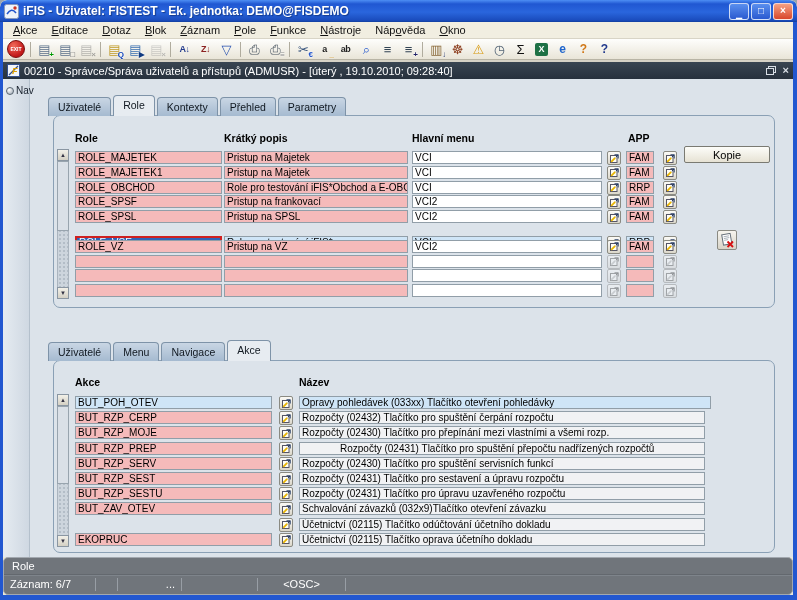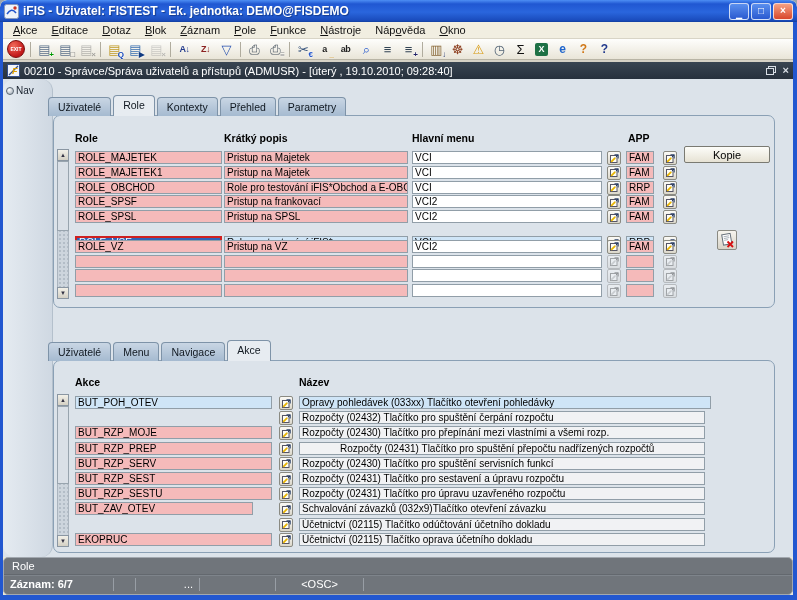--- a/index.html
+++ b/index.html
@@ -50,22 +50,22 @@
   .mdi-titlebar{position:absolute;left:3px;right:4px;top:62px;height:17px;
     background:linear-gradient(#394552,#27313d);color:#fff;display:flex;align-items:center;padding:0 4px;font-size:11px;}
   .mdi-icon{width:13px;height:13px;margin-right:4px;display:inline-flex;}
   .mdi-title{flex:1;white-space:nowrap;overflow:hidden;}
   .mdi-restore{position:relative;width:10px;height:9px;margin-right:7px;}
   .mdi-restore::before{content:"";position:absolute;right:0;top:0;width:6px;height:5px;border:1px solid #d8dee5;}
   .mdi-restore::after{content:"";position:absolute;left:0;bottom:0;width:6px;height:5px;border:1px solid #d8dee5;background:#2c3642;}
   .mdi-close{color:#d8dee5;font-size:11px;font-weight:bold;line-height:1;}
   
   .canvas{position:absolute;left:3px;right:4px;top:79px;height:478px;background:#dce3ea;}
-  .nav-strip{position:absolute;left:0;top:0;bottom:0;width:50px;
-    background:linear-gradient(90deg,#e5ebf1,#cfd8e2);border-right:1px solid #b4c0cc;border-radius:12px;}
+  .nav-strip{position:absolute;left:0;top:0;bottom:0;width:27px;
+    background:linear-gradient(90deg,#e5ebf1,#cfd8e2);border-right:1px solid #b4c0cc;}
   .nav-toggle{position:absolute;left:3px;top:6px;display:flex;align-items:center;gap:2px;font-size:10px;color:#17202c;}
   .nav-radio{width:8px;height:8px;border-radius:50%;border:1px solid #5a6672;background:radial-gradient(circle at 35% 30%,#ffffff,#9aa6b2);}
   .tabs{position:absolute;height:21px;display:flex;align-items:flex-end;z-index:2;}
   .tab{display:inline-block;height:19px;line-height:19px;padding:0 9px;font-size:10.5px;color:#101820;
     background:linear-gradient(#c9d6e4,#a5bad0);border:1px solid #7e93a8;border-bottom:none;
     border-radius:4px 4px 0 0;margin-right:2px;white-space:nowrap;}
   .tab.active{background:#e7ecf1;height:21px;z-index:3;position:relative;}
   .frame{position:absolute;border:1px solid #8aa0b5;border-radius:7px;z-index:1;}
   .fhdr{position:absolute;font-weight:bold;font-size:10.5px;color:#000;white-space:nowrap;}
   .trow{position:absolute;left:0;height:14px;width:100%;}
@@ -86,21 +86,21 @@
   .kopie{position:absolute;height:17px;background:linear-gradient(#fdfdf9,#e6e2d4);
     border:1px solid #7a7a72;border-radius:2px;font-size:11px;font-family:inherit;color:#000;}
   .del-btn{position:absolute;width:20px;height:20px;background:linear-gradient(#f6f4ee,#d8d4c8);
     border:1px solid #8a8a82;border-radius:2px;display:flex;align-items:center;justify-content:center;}
   
   .statusbar{position:absolute;left:3px;right:4px;top:557px;height:38px;background:#70757b;
     border:1px solid #a2a8af;border-radius:5px;color:#fff;font-size:11px;overflow:hidden;}
   .sb-line1{height:17px;display:flex;align-items:center;padding:0 8px;border-bottom:1px solid #63686e;box-shadow:0 1px 0 #7e848b;}
   .sb-line2{height:19px;display:flex;align-items:center;}
   .sb-cell{height:13px;line-height:13px;border-right:1px solid #989ea5;padding:0 6px;white-space:nowrap;}
-  .sb-c1{width:110px;font-weight:bold;}
+  .sb-c1{width:92px;}
   .sb-c2{width:22px;}
   .sb-c3{width:64px;text-align:right;}
   .sb-c4{width:76px;}
   .sb-c5{width:88px;text-align:center;}
   .sb-c6{flex:1;border-right:none;}
 </style>
 </head>
 <body>
 
 <div id="window">
@@ -540,20 +540,21 @@
               <svg width="9" height="9" viewBox="0 0 9 9">
                 <rect x="0.5" y="1.5" width="6.5" height="7" fill="#fffef4" stroke="#556"></rect>
                 <path d="M1.2 7.8 L5.2 3.8" stroke="#e8b400" stroke-width="1.8"></path>
                 <path d="M4.5 0.8 H8.2 V4.5" fill="none" stroke="#223a66"></path>
                 <path d="M8.2 0.8 L5.8 3.2" stroke="#223a66"></path>
               </svg>
             </span>
             <div class="fld blue" style="left: 245px; width: 412px;">Opravy pohledávek (033xx) Tlačítko otevření pohledávky</div>
           </div>
           <div class="trow" style="top: 50.2px;">
+            <div class="fld pink" style="left: 21px; width: 197px;">BUT_RZP_CERP</div>
             <span class="lovbtn" style="left: 225px;">
               <svg width="9" height="9" viewBox="0 0 9 9">
                 <rect x="0.5" y="1.5" width="6.5" height="7" fill="#fffef4" stroke="#556"></rect>
                 <path d="M1.2 7.8 L5.2 3.8" stroke="#e8b400" stroke-width="1.8"></path>
                 <path d="M4.5 0.8 H8.2 V4.5" fill="none" stroke="#223a66"></path>
                 <path d="M8.2 0.8 L5.8 3.2" stroke="#223a66"></path>
               </svg>
             </span>
             <div class="fld lite" style="left: 245px; width: 406px;">Rozpočty (02432) Tlačítko pro spuštění čerpání rozpočtu</div>
           </div>
@@ -611,21 +612,21 @@
               <svg width="9" height="9" viewBox="0 0 9 9">
                 <rect x="0.5" y="1.5" width="6.5" height="7" fill="#fffef4" stroke="#556"></rect>
                 <path d="M1.2 7.8 L5.2 3.8" stroke="#e8b400" stroke-width="1.8"></path>
                 <path d="M4.5 0.8 H8.2 V4.5" fill="none" stroke="#223a66"></path>
                 <path d="M8.2 0.8 L5.8 3.2" stroke="#223a66"></path>
               </svg>
             </span>
             <div class="fld lite" style="left: 245px; width: 406px;">Rozpočty (02431) Tlačítko pro úpravu uzavřeného rozpočtu</div>
           </div>
           <div class="trow" style="top: 141.4px;">
-            <div class="fld pink" style="left: 21px; width: 178px;">BUT_ZAV_OTEV</div>
+            <div class="fld pink" style="left: 21px; width: 197px;">BUT_ZAV_OTEV</div>
             <span class="lovbtn" style="left: 225px;">
               <svg width="9" height="9" viewBox="0 0 9 9">
                 <rect x="0.5" y="1.5" width="6.5" height="7" fill="#fffef4" stroke="#556"></rect>
                 <path d="M1.2 7.8 L5.2 3.8" stroke="#e8b400" stroke-width="1.8"></path>
                 <path d="M4.5 0.8 H8.2 V4.5" fill="none" stroke="#223a66"></path>
                 <path d="M8.2 0.8 L5.8 3.2" stroke="#223a66"></path>
               </svg>
             </span>
             <div class="fld lite" style="left: 245px; width: 406px;">Schvalování závazků (032x9)Tlačítko otevření závazku</div>
           </div>

